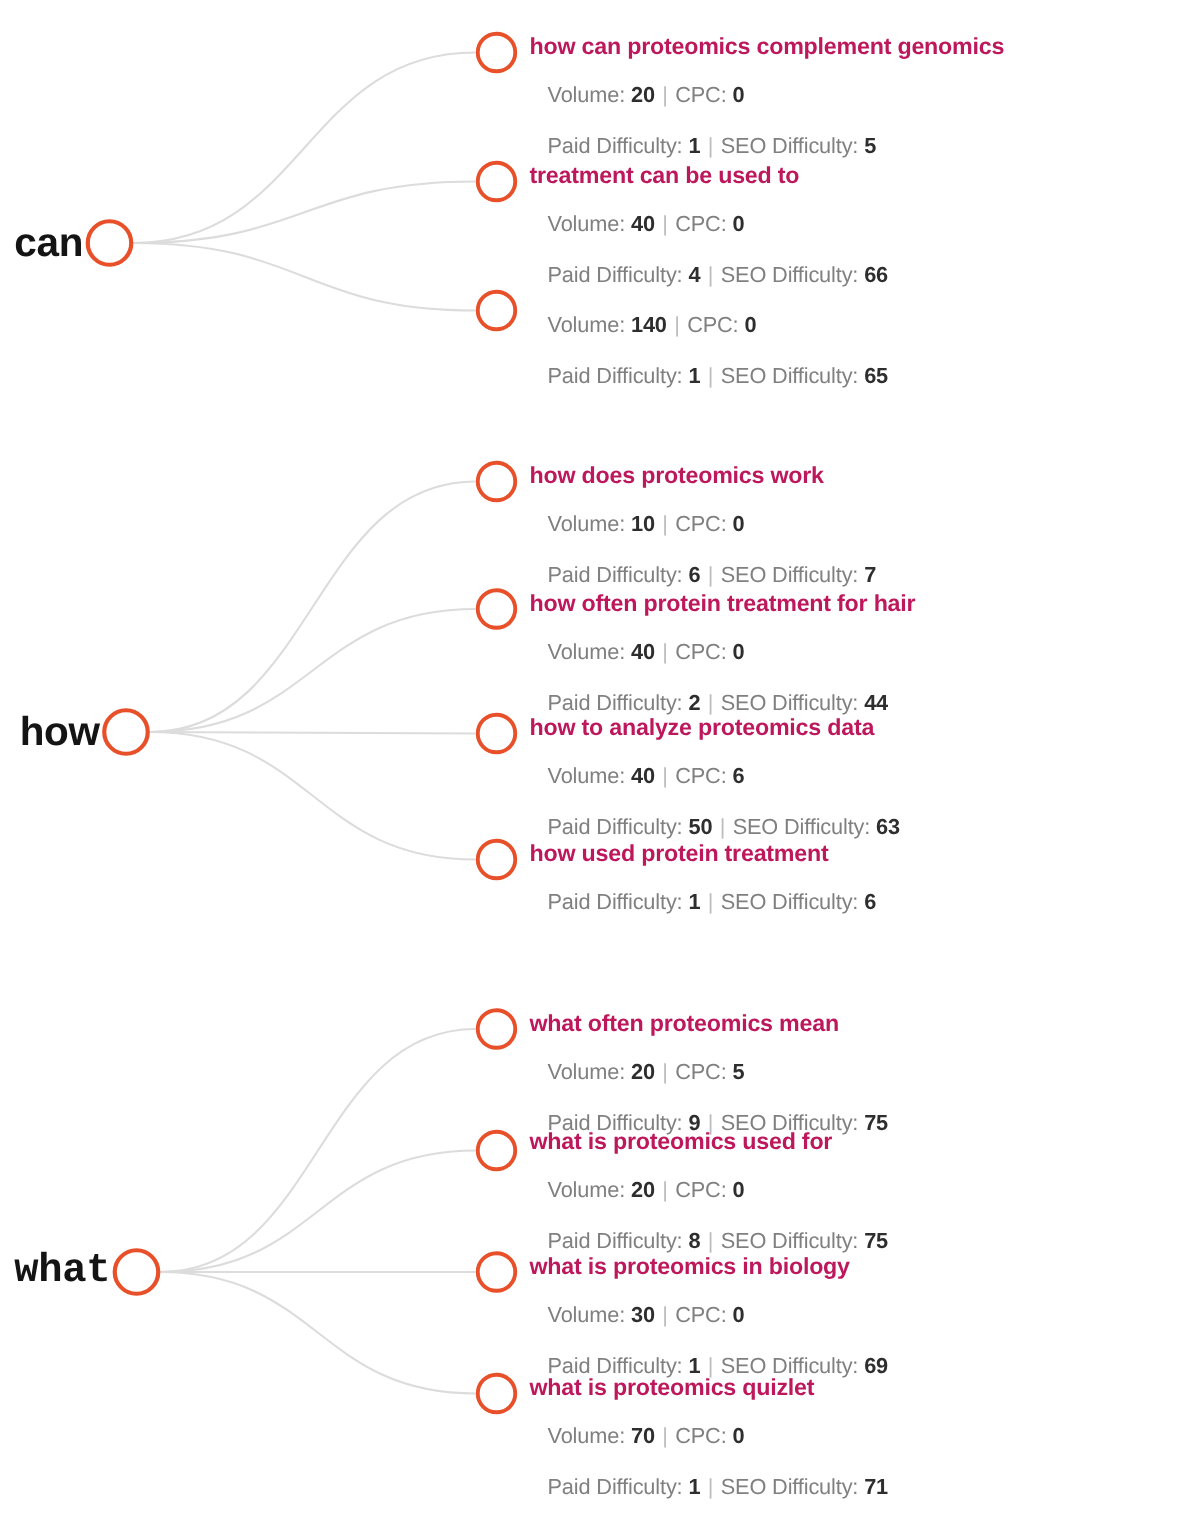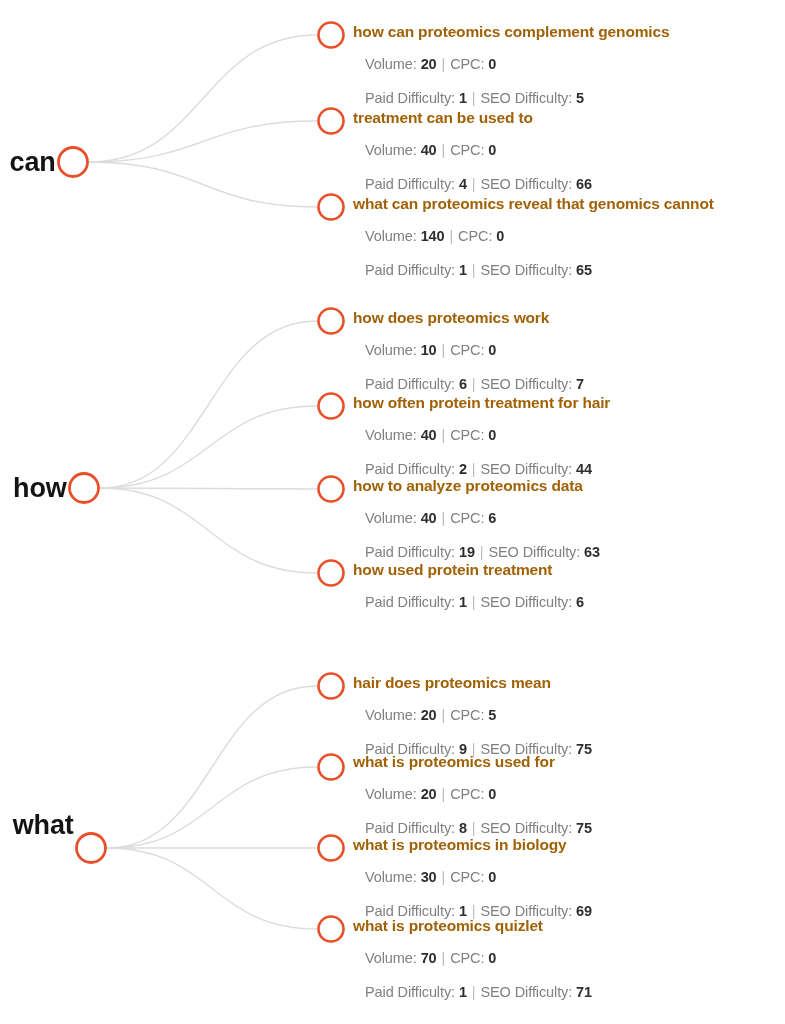--- a/index.html
+++ b/index.html
@@ -70,21 +70,21 @@
     text-align: right;
   }
 
   .leaf-block {
     position: absolute;
     white-space: nowrap;
   }
   .leaf-title {
     font-size: 15.5px;
     font-weight: 700;
-    color: #a16207;
+    color: #be185d;
     letter-spacing: -0.15px;
     line-height: 19px;
     margin: 0;
   }
   .leaf-stats {
     font-size: 14.5px;
     color: #808080;
     line-height: 22px;
     letter-spacing: -0.1px;
     margin: 12px;
@@ -136,47 +136,46 @@
         <div class="leaf-title">how can proteomics complement genomics</div>
         <div class="leaf-stats"><span>Volume:</span> <b>20</b> <span class="sep">|</span> <span>CPC:</span> <b>0</b></div>
         <div class="leaf-stats"><span>Paid Difficulty:</span> <b>1</b> <span class="sep">|</span> <span>SEO Difficulty:</span> <b>5</b></div>
       </div>
       <div class="leaf-block" style="left: 353px; top: 108px;">
         <div class="leaf-title">treatment can be used to</div>
         <div class="leaf-stats"><span>Volume:</span> <b>40</b> <span class="sep">|</span> <span>CPC:</span> <b>0</b></div>
         <div class="leaf-stats"><span>Paid Difficulty:</span> <b>4</b> <span class="sep">|</span> <span>SEO Difficulty:</span> <b>66</b></div>
       </div>
       <div class="leaf-block" style="left: 353px; top: 194px;">
-        <div class="leaf-title">what can proteomics reveal that genomics cannot</div>
         <div class="leaf-stats"><span>Volume:</span> <b>140</b> <span class="sep">|</span> <span>CPC:</span> <b>0</b></div>
         <div class="leaf-stats"><span>Paid Difficulty:</span> <b>1</b> <span class="sep">|</span> <span>SEO Difficulty:</span> <b>65</b></div>
       </div>
       <div class="root-label" style="right: 718.5px; top: 488px;">how</div>
       <div class="leaf-block" style="left: 353px; top: 308px;">
         <div class="leaf-title">how does proteomics work</div>
         <div class="leaf-stats"><span>Volume:</span> <b>10</b> <span class="sep">|</span> <span>CPC:</span> <b>0</b></div>
         <div class="leaf-stats"><span>Paid Difficulty:</span> <b>6</b> <span class="sep">|</span> <span>SEO Difficulty:</span> <b>7</b></div>
       </div>
       <div class="leaf-block" style="left: 353px; top: 393px;">
         <div class="leaf-title">how often protein treatment for hair</div>
         <div class="leaf-stats"><span>Volume:</span> <b>40</b> <span class="sep">|</span> <span>CPC:</span> <b>0</b></div>
         <div class="leaf-stats"><span>Paid Difficulty:</span> <b>2</b> <span class="sep">|</span> <span>SEO Difficulty:</span> <b>44</b></div>
       </div>
       <div class="leaf-block" style="left: 353px; top: 476px;">
         <div class="leaf-title">how to analyze proteomics data</div>
         <div class="leaf-stats"><span>Volume:</span> <b>40</b> <span class="sep">|</span> <span>CPC:</span> <b>6</b></div>
-        <div class="leaf-stats"><span>Paid Difficulty:</span> <b>19</b> <span class="sep">|</span> <span>SEO Difficulty:</span> <b>63</b></div>
+        <div class="leaf-stats"><span>Paid Difficulty:</span> <b>50</b> <span class="sep">|</span> <span>SEO Difficulty:</span> <b>63</b></div>
       </div>
       <div class="leaf-block" style="left: 353px; top: 560px;">
         <div class="leaf-title">how used protein treatment</div>
         <div class="leaf-stats"><span>Paid Difficulty:</span> <b>1</b> <span class="sep">|</span> <span>SEO Difficulty:</span> <b>6</b></div>
       </div>
-      <div class="root-label" style="right: 711.5px; top: 825px;">what</div>
+      <div class="root-label" style="right: 711.5px; top: 848px; font-family: Liberation Mono, monospace;">what</div>
       <div class="leaf-block" style="left: 353px; top: 673px;">
-        <div class="leaf-title">hair does proteomics mean</div>
+        <div class="leaf-title">what often proteomics mean</div>
         <div class="leaf-stats"><span>Volume:</span> <b>20</b> <span class="sep">|</span> <span>CPC:</span> <b>5</b></div>
         <div class="leaf-stats"><span>Paid Difficulty:</span> <b>9</b> <span class="sep">|</span> <span>SEO Difficulty:</span> <b>75</b></div>
       </div>
       <div class="leaf-block" style="left: 353px; top: 752px;">
         <div class="leaf-title">what is proteomics used for</div>
         <div class="leaf-stats"><span>Volume:</span> <b>20</b> <span class="sep">|</span> <span>CPC:</span> <b>0</b></div>
         <div class="leaf-stats"><span>Paid Difficulty:</span> <b>8</b> <span class="sep">|</span> <span>SEO Difficulty:</span> <b>75</b></div>
       </div>
       <div class="leaf-block" style="left: 353px; top: 835px;">
         <div class="leaf-title">what is proteomics in biology</div>

